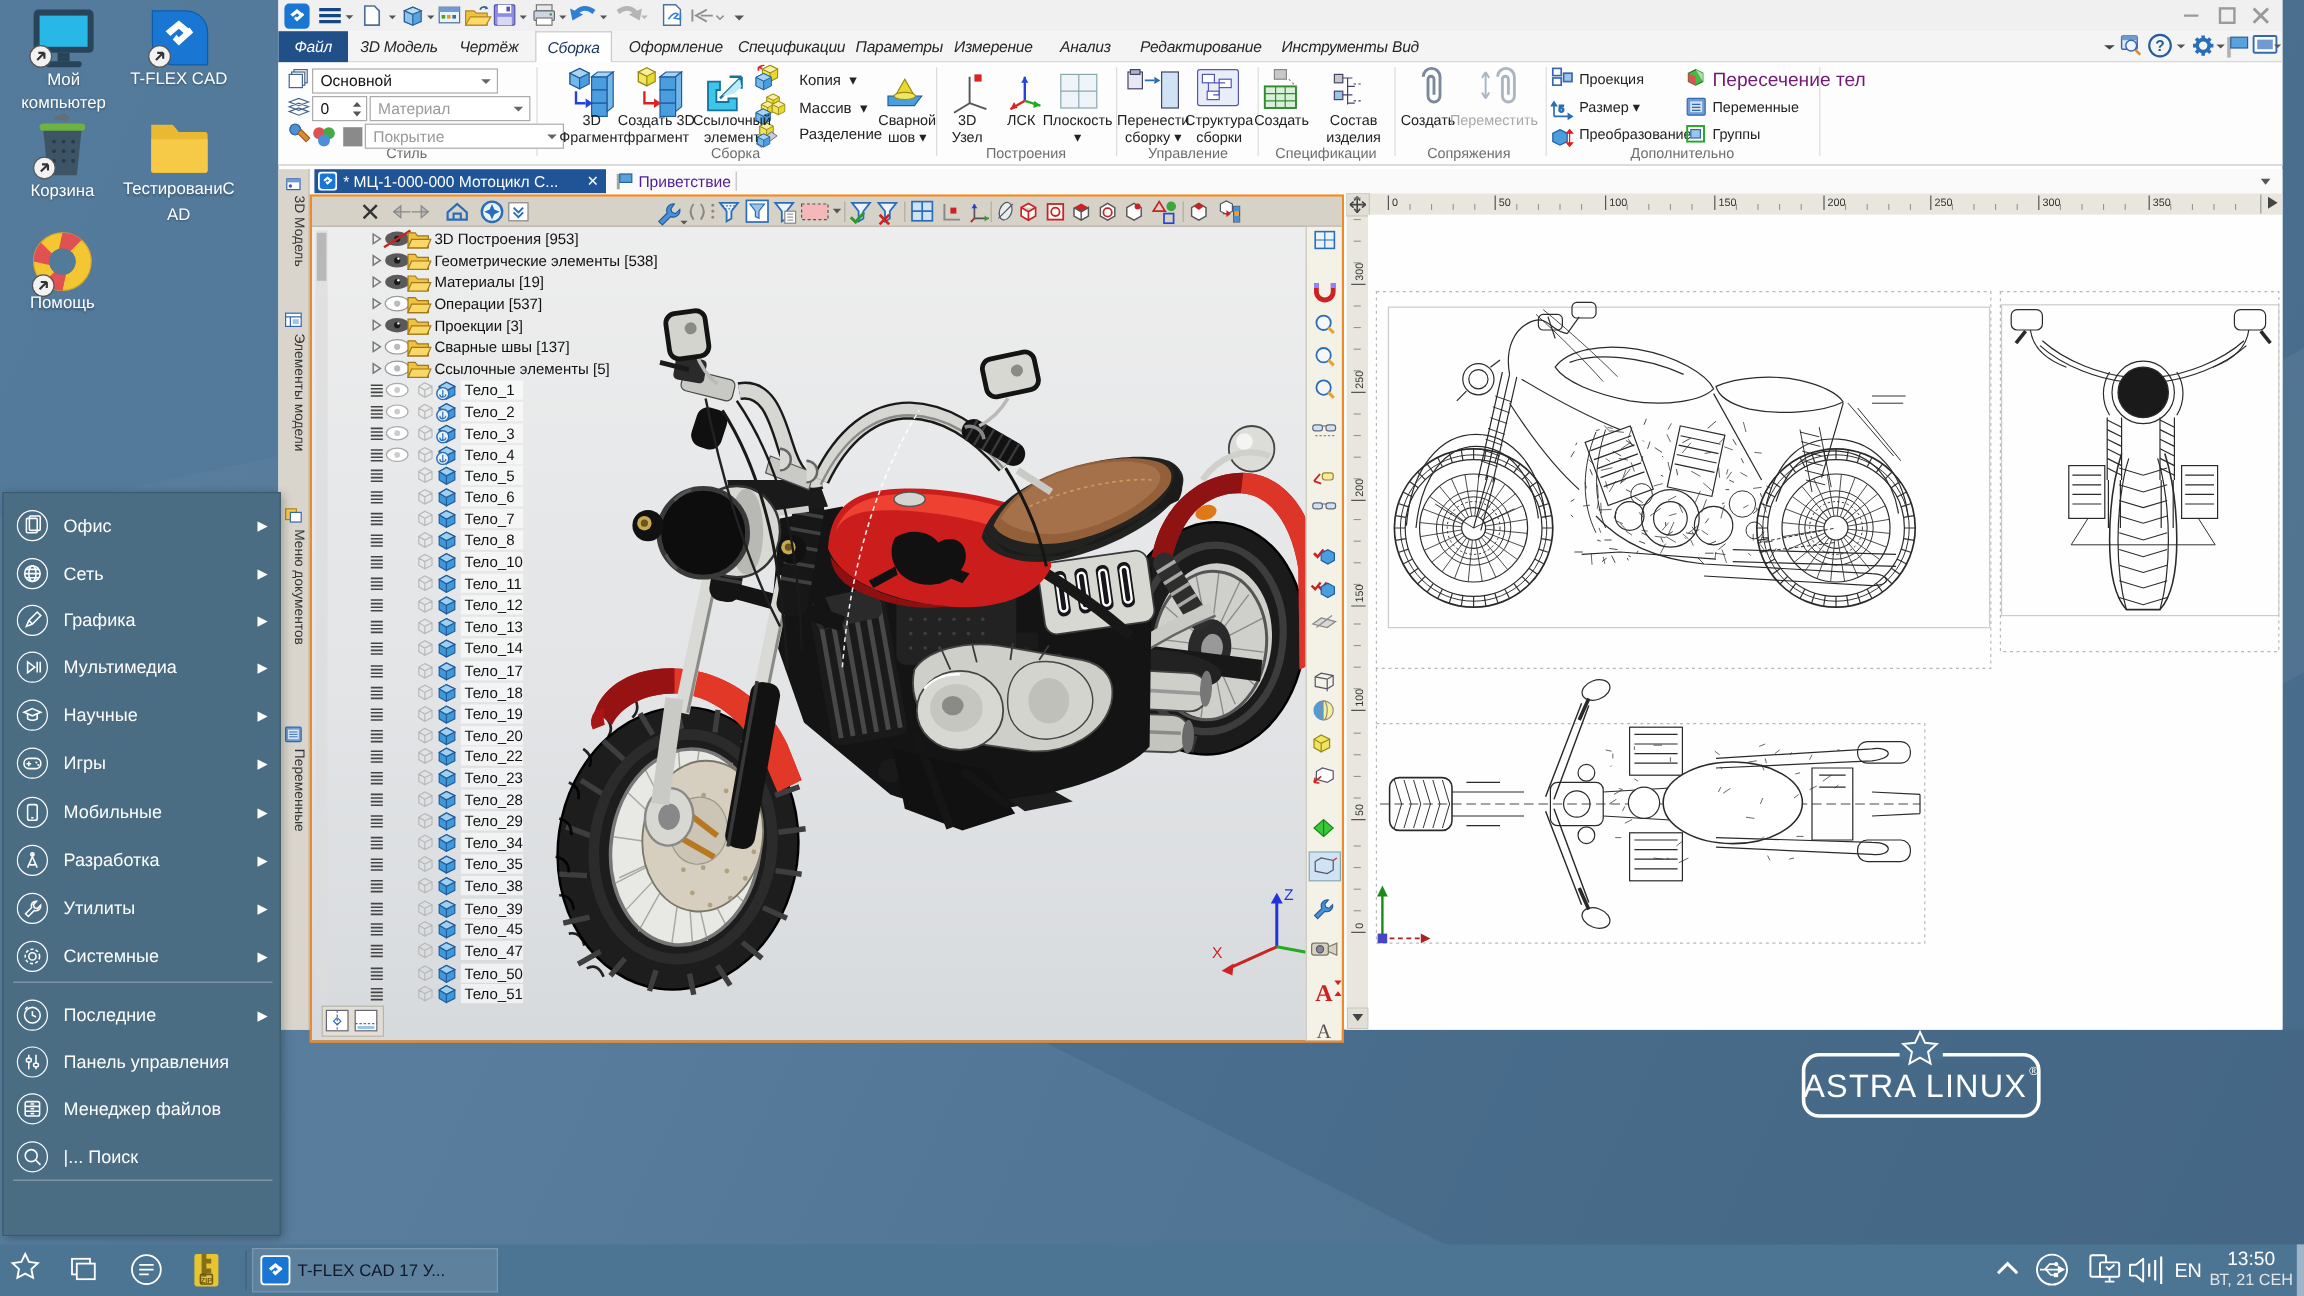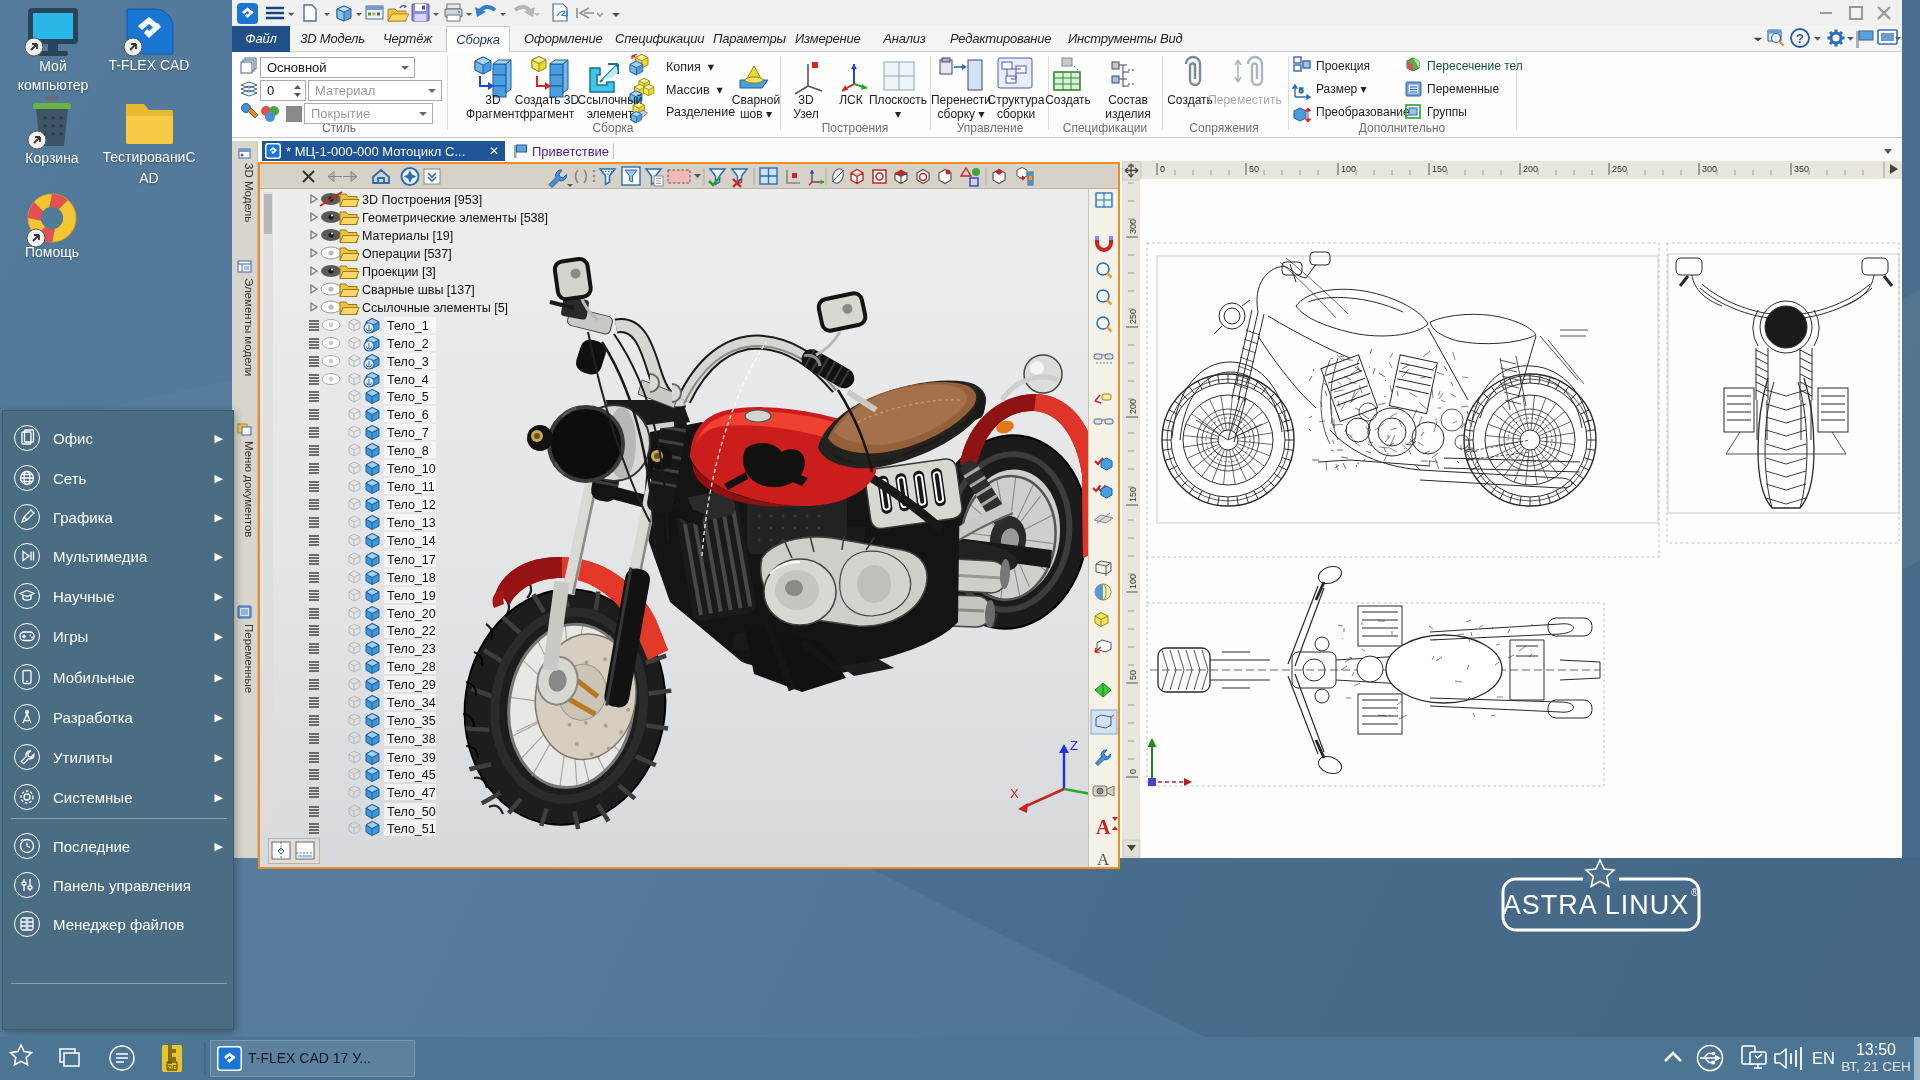--- a/index.html
+++ b/index.html
@@ -268,21 +268,21 @@
  <circle cx="8" cy="8" r="5" fill="#e05050"></circle>
           <circle cx="16" cy="8" r="5" fill="#48a848"></circle>
           <circle cx="12" cy="14" r="5" fill="#4a90d9"></circle>
 </svg>
 <div class="combo" style="left:28px;top:5px;width:155px">Основной<div class="da"></div></div>
 <div class="combo" style="left:28px;top:28px;width:46px">0<svg style="position:absolute;right:3px;top:2px" width="9" height="16">
             <path d="M1 6 l3.5 -4 l3.5 4 z M1 10 l3.5 4 l3.5 -4 z" fill="#555"></path>
           </svg></div>
 <div class="combo gray" style="left:76px;top:28px;width:134px">Материал<div class="da"></div></div>
 <div class="abs" style="left:54px;top:54px;width:16px;height:16px;background:#8a8a8a"></div>
-<div class="combo gray" style="left:72px;top:51px;width:129px">Покрытие<div class="da"></div></div>
+<div class="combo gray" style="left:72px;top:51px;width:166px">Покрытие<div class="da"></div></div>
 
 <svg class="abs" style="left:230px;top:2px" width="860" height="82" viewBox="0 0 860 82">
  <defs>
   <g id="bcube">
    <path d="M0 5 l8 -4 l8 4 v9 l-8 4 l-8 -4 z" fill="#4a9ede" stroke="#1f5d9e"></path>
    <path d="M0 5 l8 4 v9 l-8 -4 z" fill="#73b7e8" stroke="#1f5d9e"></path>
    <path d="M0 5 l8 -4 l8 4 l-8 4 z" fill="#a8d4f0" stroke="#1f5d9e"></path>
   </g>
   <g id="bstack">
    <rect x="0" y="0" width="13" height="11" fill="#4a9ede" stroke="#1f5d9e"></rect>
@@ -392,21 +392,21 @@
   <path d="M8 8 a7 7 0 0 1 14 0 v16 a5 5 0 0 1 -10 0 V10 a2.5 2.5 0 0 1 5 0 v13"></path>
  </g>
  <g transform="translate(772,2)" fill="none" stroke="#aab6c2" stroke-width="2.4">
   <path d="M14 8 a7 7 0 0 1 14 0 v16 a5 5 0 0 1 -10 0 V10 a2.5 2.5 0 0 1 5 0 v13"></path>
   <path d="M4 4 v22 M4 4 l-3 5 M4 4 l3 5 M4 26 l-3 -5 M4 26 l3 -5" stroke-width="1.6"></path>
  </g>
 </svg>
 <div class="abs" style="left:1084px;top:7px;font-size:12px;color:#222">Проекция</div>
         <div class="abs" style="left:1084px;top:30px;font-size:12px;color:#222">Размер ▾</div>
         <div class="abs" style="left:1084px;top:53px;font-size:12px;color:#222">Преобразование</div>
-        <div class="abs" style="left:1195px;top:7px;font-size:12px;color:#14532d">Пересечение тел</div>
+        <div class="abs" style="left:1195px;top:7px;font-size:16px;color:#701a75">Пересечение тел</div>
         <div class="abs" style="left:1195px;top:30px;font-size:12px;color:#222">Переменные</div>
         <div class="abs" style="left:1195px;top:53px;font-size:12px;color:#222">Группы</div>
 <svg class="abs" style="left:1060px;top:3px" width="130" height="72" viewBox="0 0 130 72">
  <g fill="#fff" stroke="#3668b0" stroke-width="1.4">
             <rect x="2" y="2" width="7" height="6"></rect>
             <rect x="2" y="10" width="7" height="6"></rect>
             <rect x="11" y="6" width="7" height="7" fill="#9ac4e8"></rect>
           </g>
  <g stroke="#2a6db8" stroke-width="1.4" fill="none">
             <path d="M3 32 v10 M3 42 h13"></path>
@@ -1874,20 +1874,29 @@
       </div>
       <div class="mi" style="top:494px">
         <div style="position:absolute;left:11px;top:6px;width:26px;height:26px;border:1.4px solid #fff;border-radius:50%;">
           <svg width="26" height="26" viewBox="0 0 26 26" style="position:absolute;left:-1.4px;top:-1.4px">
             <rect x="7" y="7" width="12" height="12" rx="1.5" stroke="#fff" stroke-width="1.3" fill="none"></rect>
             <path d="M7 11 h12 M7 15 h12 M11.5 9 h3 M11.5 13 h3 M11.5 17 h3" stroke="#fff" stroke-width="1.3" fill="none"></path>
           </svg>
         </div>
         <div class="txt">Менеджер файлов</div>
       </div>
+      <div class="mi" style="top:534px">
+        <div style="position:absolute;left:11px;top:6px;width:26px;height:26px;border:1.4px solid #fff;border-radius:50%;">
+          <svg width="26" height="26" viewBox="0 0 26 26" style="position:absolute;left:-1.4px;top:-1.4px">
+            <circle cx="12" cy="12" r="5" stroke="#fff" stroke-width="1.3" fill="none"></circle>
+            <path d="M15.7 15.7 l4 4" stroke="#fff" stroke-width="1.3" fill="none"></path>
+          </svg>
+        </div>
+        <div class="txt">|... Поиск</div>
+      </div>
       <div class="msep" style="top:407px"></div>
       <div class="msep" style="top:572px"></div>
     </div>
 
 <div id="taskbar">
  <svg class="abs" style="left:0;top:0" width="420" height="43" viewBox="0 0 420 43">
   <path d="M21 8 l3.2 6.6 l7.3 1 l-5.3 5 l1.3 7.2 l-6.5 -3.5 l-6.5 3.5 l1.3 -7.2 l-5.3 -5 l7.3 -1 z" fill="none" stroke="#fff" stroke-width="1.6"></path>
   <rect x="60" y="12" width="15" height="13" fill="none" stroke="#fff" stroke-width="1.5"></rect>
   <rect x="64" y="16" width="15" height="13" fill="#4c7493" stroke="#fff" stroke-width="1.5"></rect>
   <circle cx="122" cy="21" r="12" fill="none" stroke="#fff" stroke-width="1.5"></circle>

